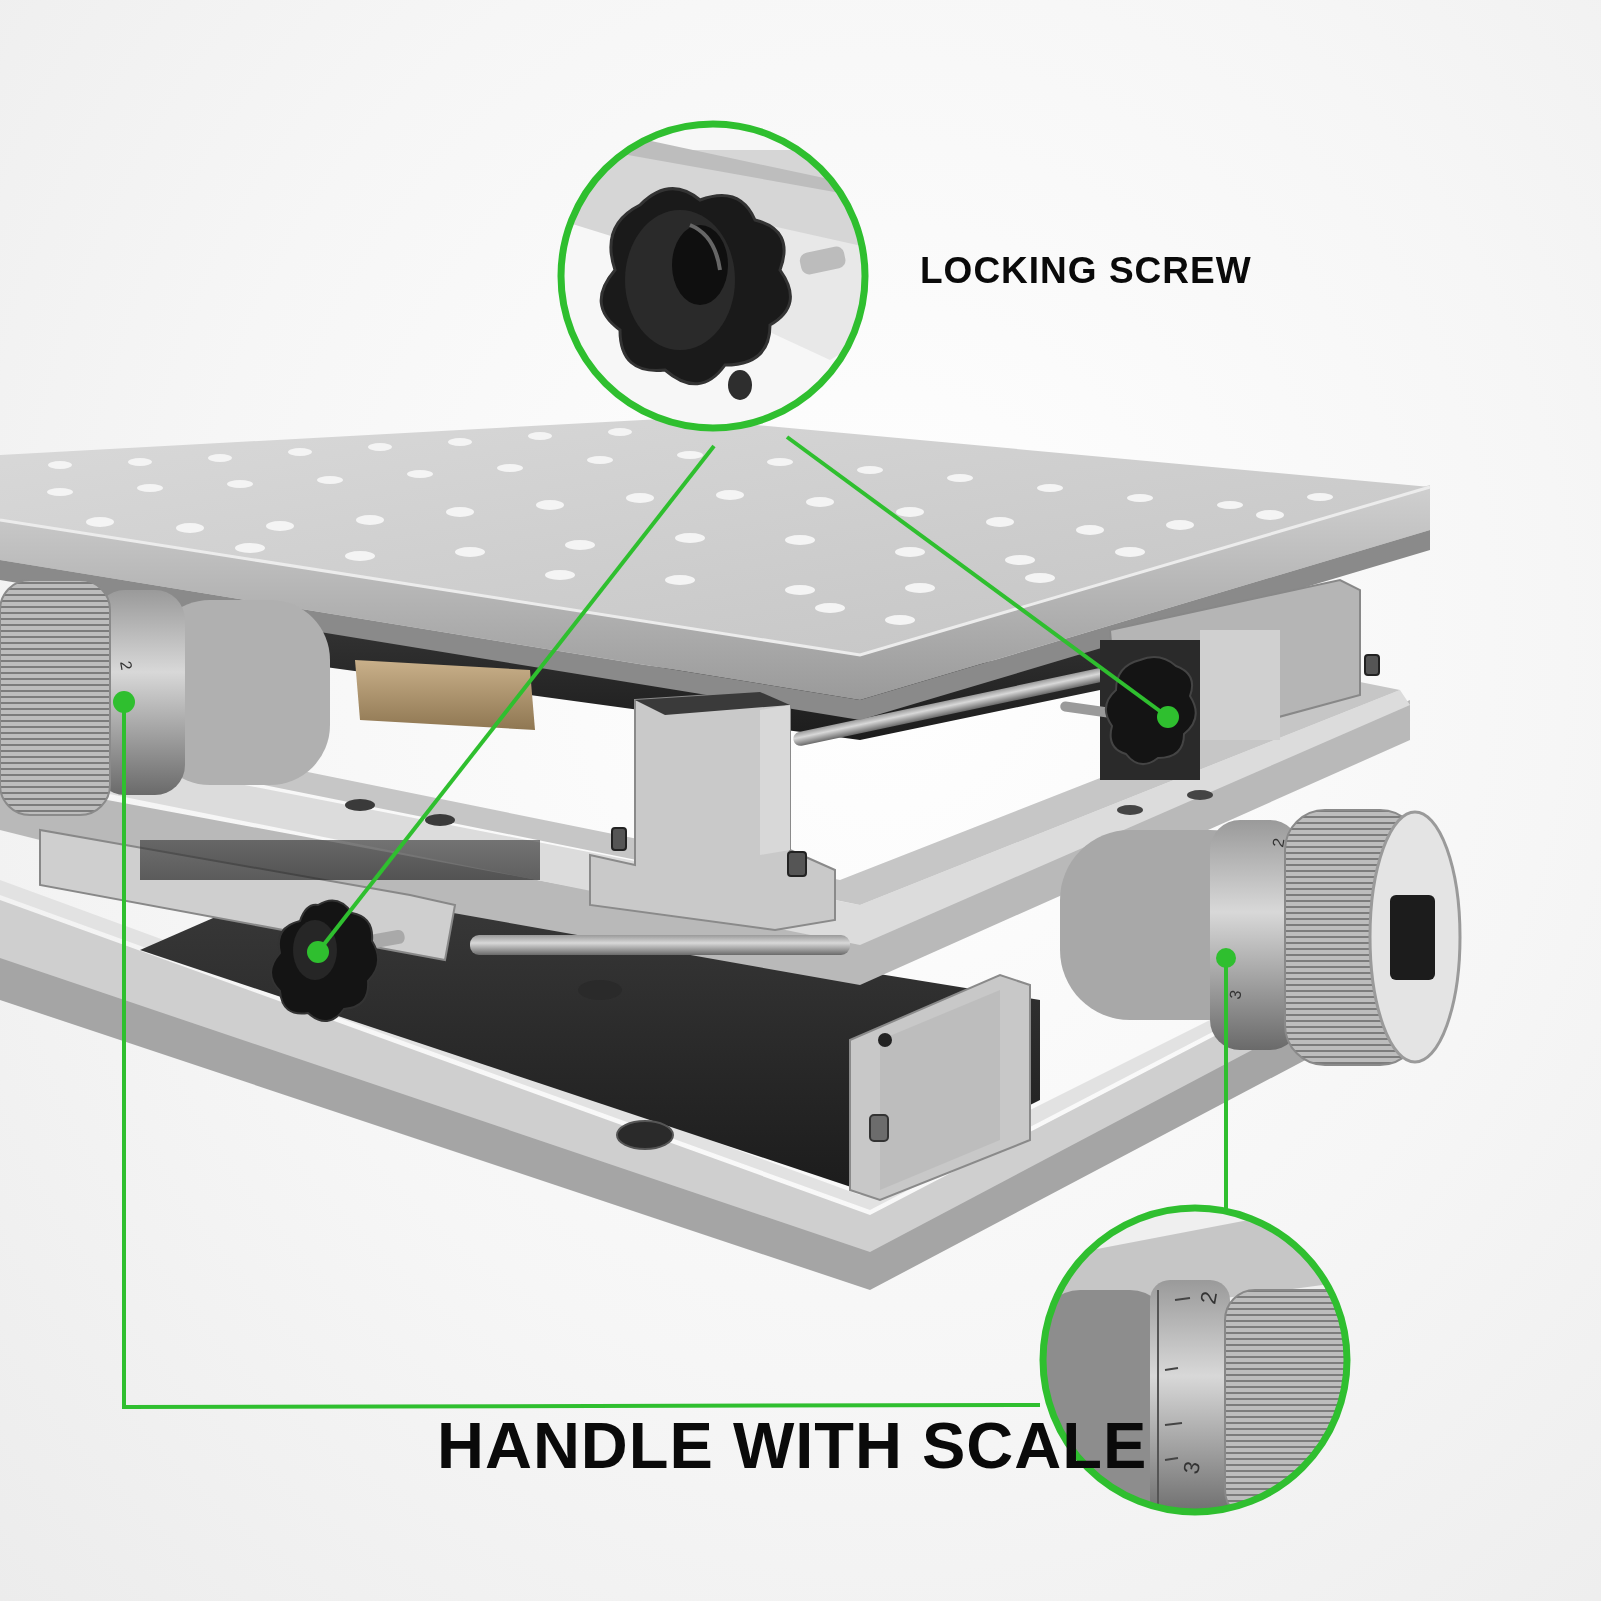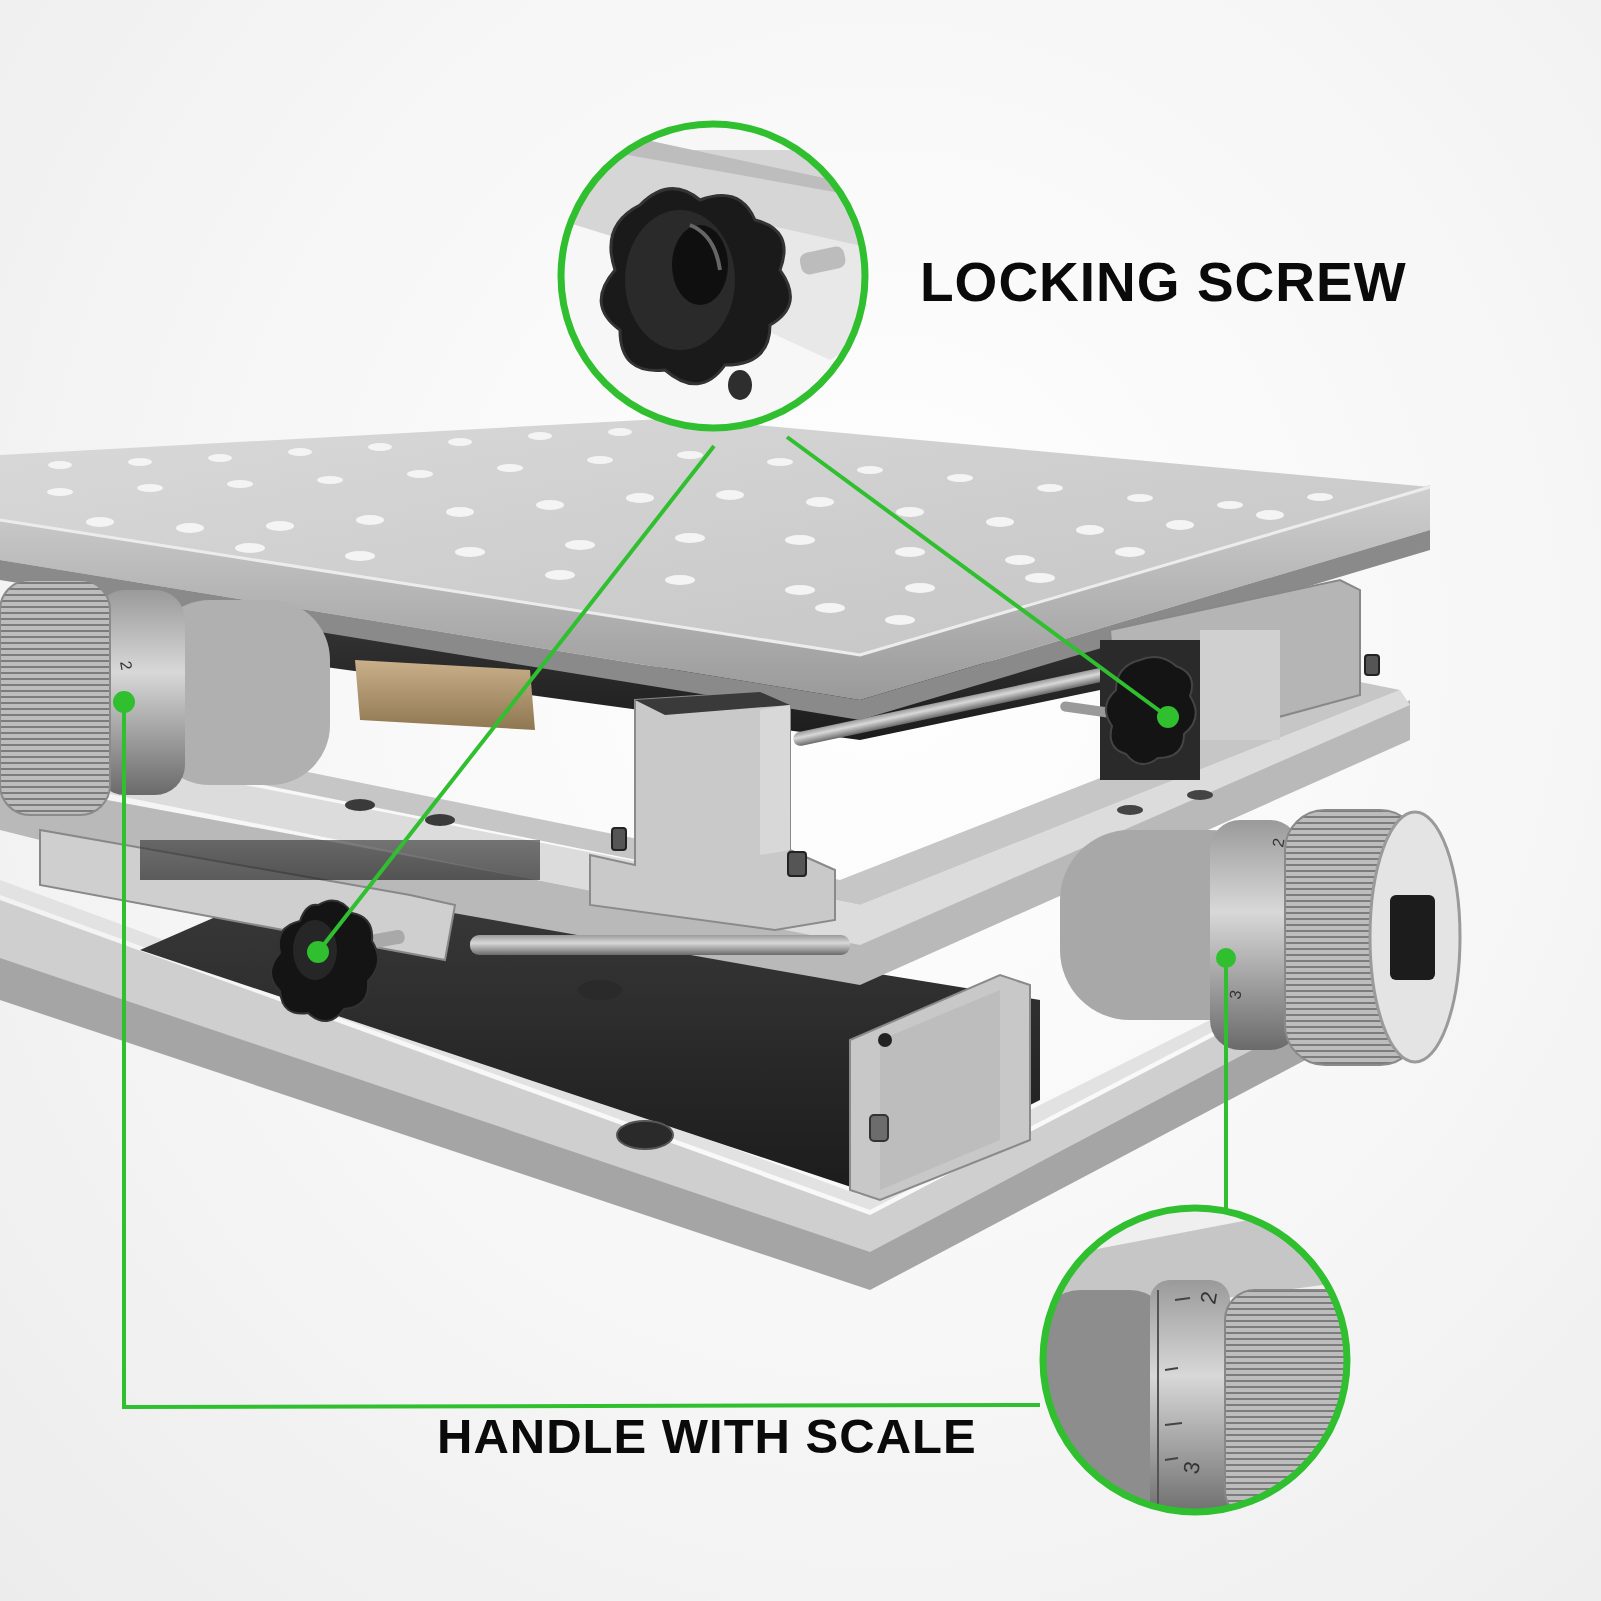--- a/index.html
+++ b/index.html
@@ -6,22 +6,22 @@
   #canvas {
     position: relative; width: 1601px; height: 1601px; overflow: hidden;
     background: radial-gradient(ellipse at 55% 40%, #ffffff 0%, #f6f6f6 55%, #ececec 100%);
     font-family: "Liberation Sans", sans-serif;
   }
   svg.scene { position: absolute; left: 0; top: 0; }
   .label {
     position: absolute; font-family: "Liberation Sans", sans-serif;
     font-weight: 700; color: #0a0a0a; letter-spacing: 1px; white-space: nowrap;
   }
-  #label-locking { left: 920px; top: 250px; font-size: 55px; }
-  #label-handle  { left: 437px; top: 1408px; font-size: 49px; }
+  #label-locking { left: 920px; top: 250px; font-size: 37px; }
+  #label-handle  { left: 437px; top: 1408px; font-size: 65px; }
 </style>
 </head>
 <body>
 
 <div id="canvas">
 
   <svg class="scene" width="1601" height="1601" viewBox="0 0 1601 1601">
     <defs>
       <linearGradient id="plateTop" x1="0" y1="0" x2="1" y2="1">
         <stop offset="0" stop-color="#d9d9d9"></stop>

